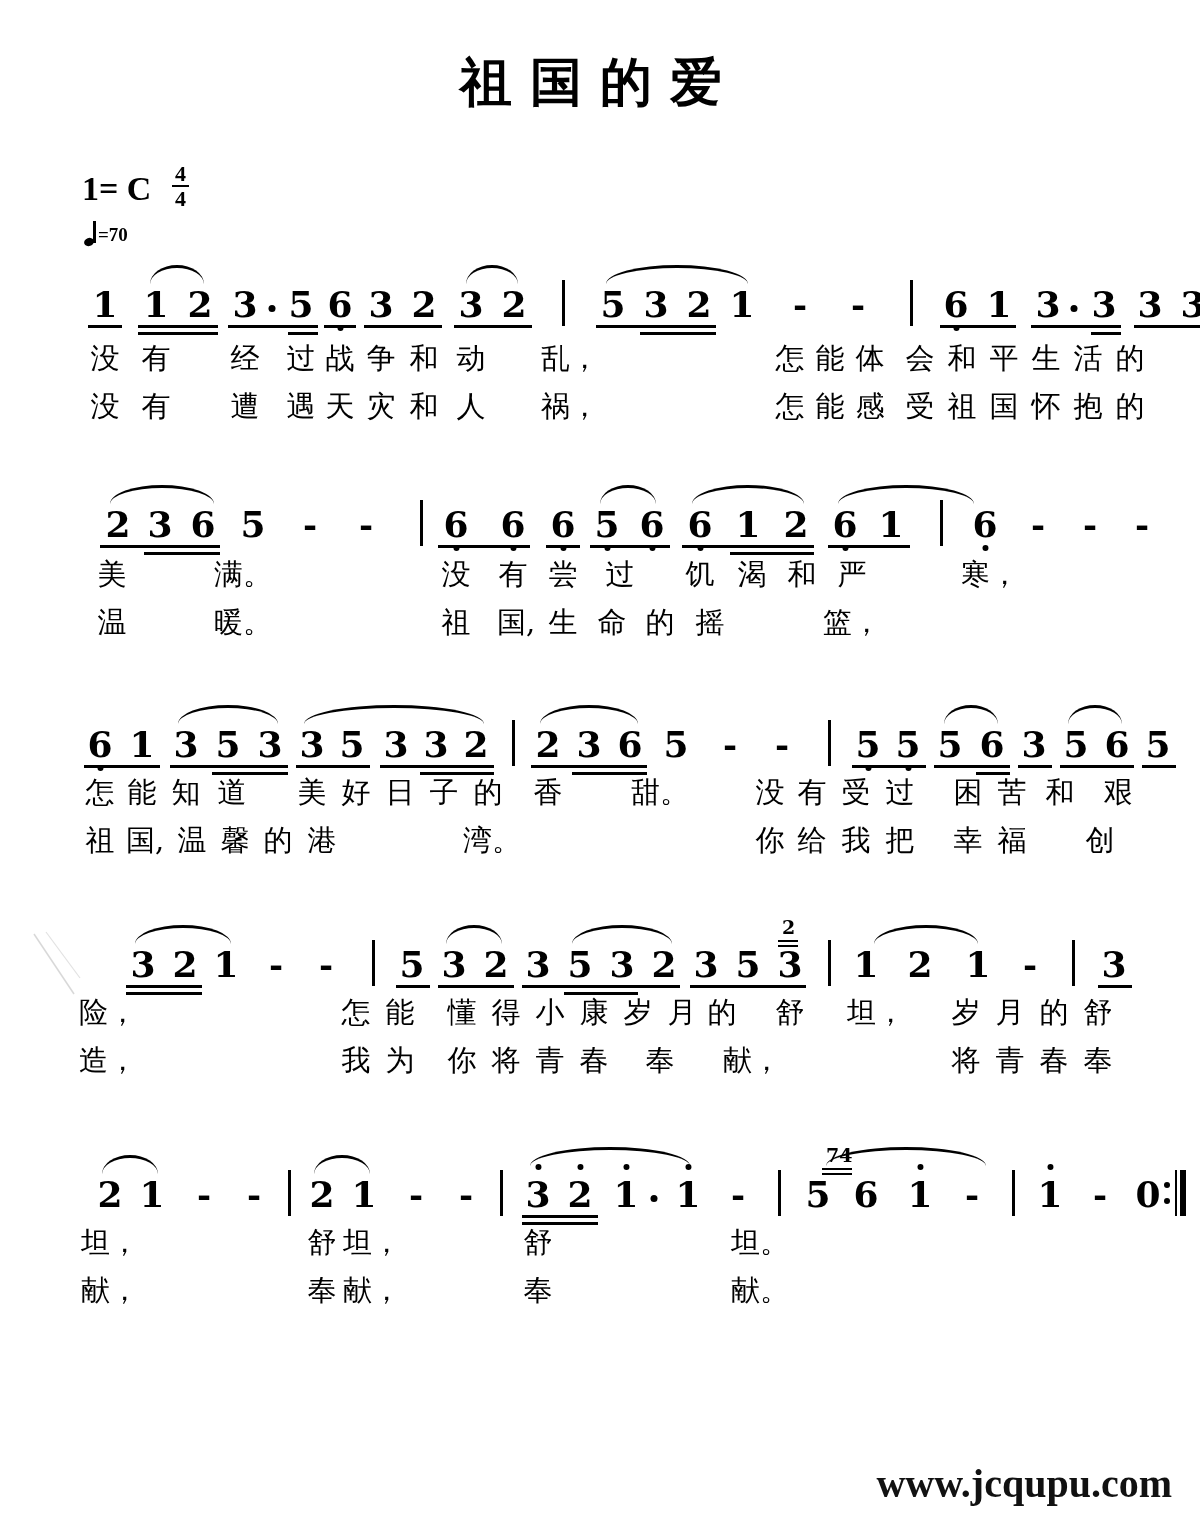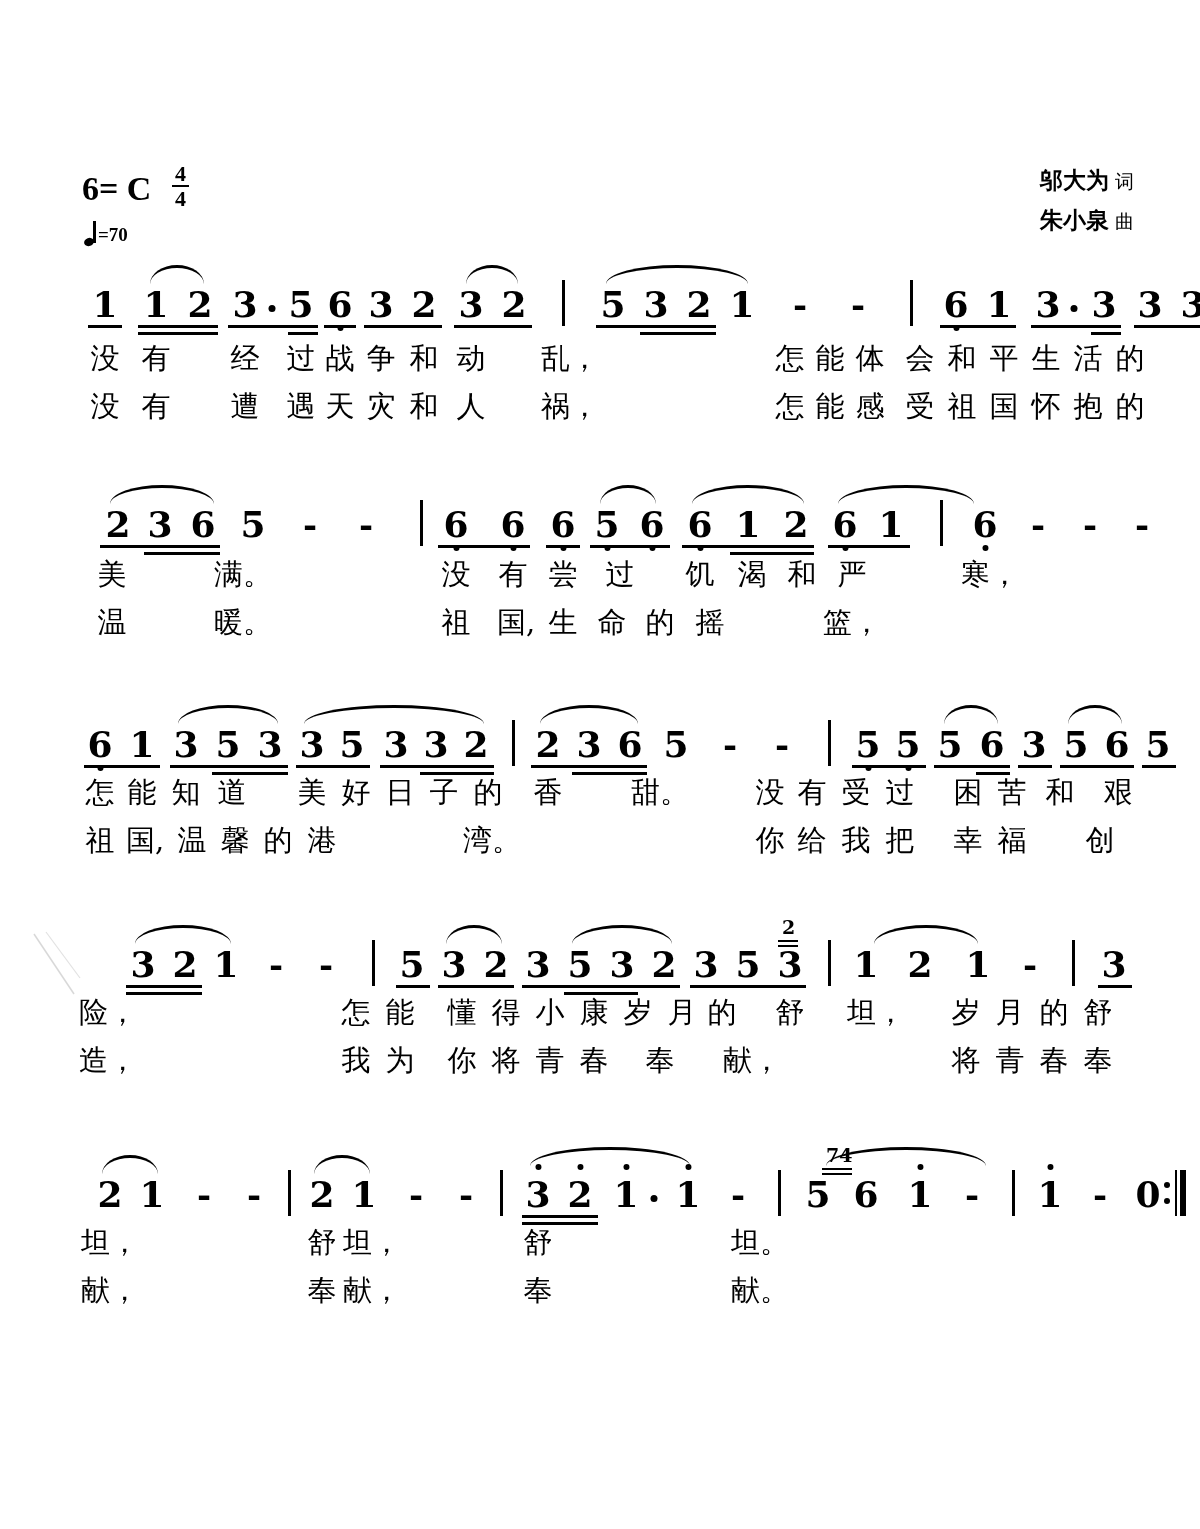--- a/index.html
+++ b/index.html
@@ -58,42 +58,35 @@
 
   .watermark{position:absolute;right:28px;bottom:22px;font-size:40px;font-weight:700;color:#111;
              font-family:"Liberation Serif","DejaVu Serif",serif;letter-spacing:0px;}
   .stray{position:absolute;left:30px;top:930px;width:60px;height:70px;}
 </style>
 </head>
 <body>
 
 <div class="sheet">
 
+  <div class="title">祖国的爱</div>
 
   <div class="keyblock">
-    <span class="eq">6= C</span>
+    <span class="eq">1= C</span>
     <span class="frac">
       <span class="num">4</span>
       <span class="den">4</span>
     </span>
   </div>
 
   <div class="tempo">
     <span class="qnote"></span>
     <span>=70</span>
   </div>
 
-  <div class="credits">
-    <div>
-      <span>邬大为</span><span class="small">词</span>
-    </div>
-    <div>
-      <span>朱小泉</span><span class="small">曲</span>
-    </div>
-  </div>
 
   <div class="system" style="top:268px">
     <div class="notes">
       <span class="note" style="left:105px">1</span>
       <span class="beam" style="left:88px;bottom:10px;width:34px"></span>
 
       <span class="note" style="left:156px">1</span>
       <span class="note" style="left:200px">2</span>
       <span class="beam" style="left:138px;bottom:10px;width:80px"></span>
       <span class="beam" style="left:138px;bottom:3px;width:80px"></span>
@@ -519,13 +512,14 @@
     <span class="ly" style="left:372px">献，</span>
     <span class="ly" style="left:538px">奉</span>
     <span class="ly" style="left:760px">献。</span>
   </div>
 
   <svg class="stray" viewBox="0 0 60 70">
     <path d="M4 4 L44 64" stroke="#d8d8d8" stroke-width="1.5" fill="none"></path>
     <path d="M16 2 L50 48" stroke="#e2e2e2" stroke-width="1.2" fill="none"></path>
   </svg>
 
+  <div class="watermark">www.jcqupu.com</div>
 </div>
 
 </body></html>

